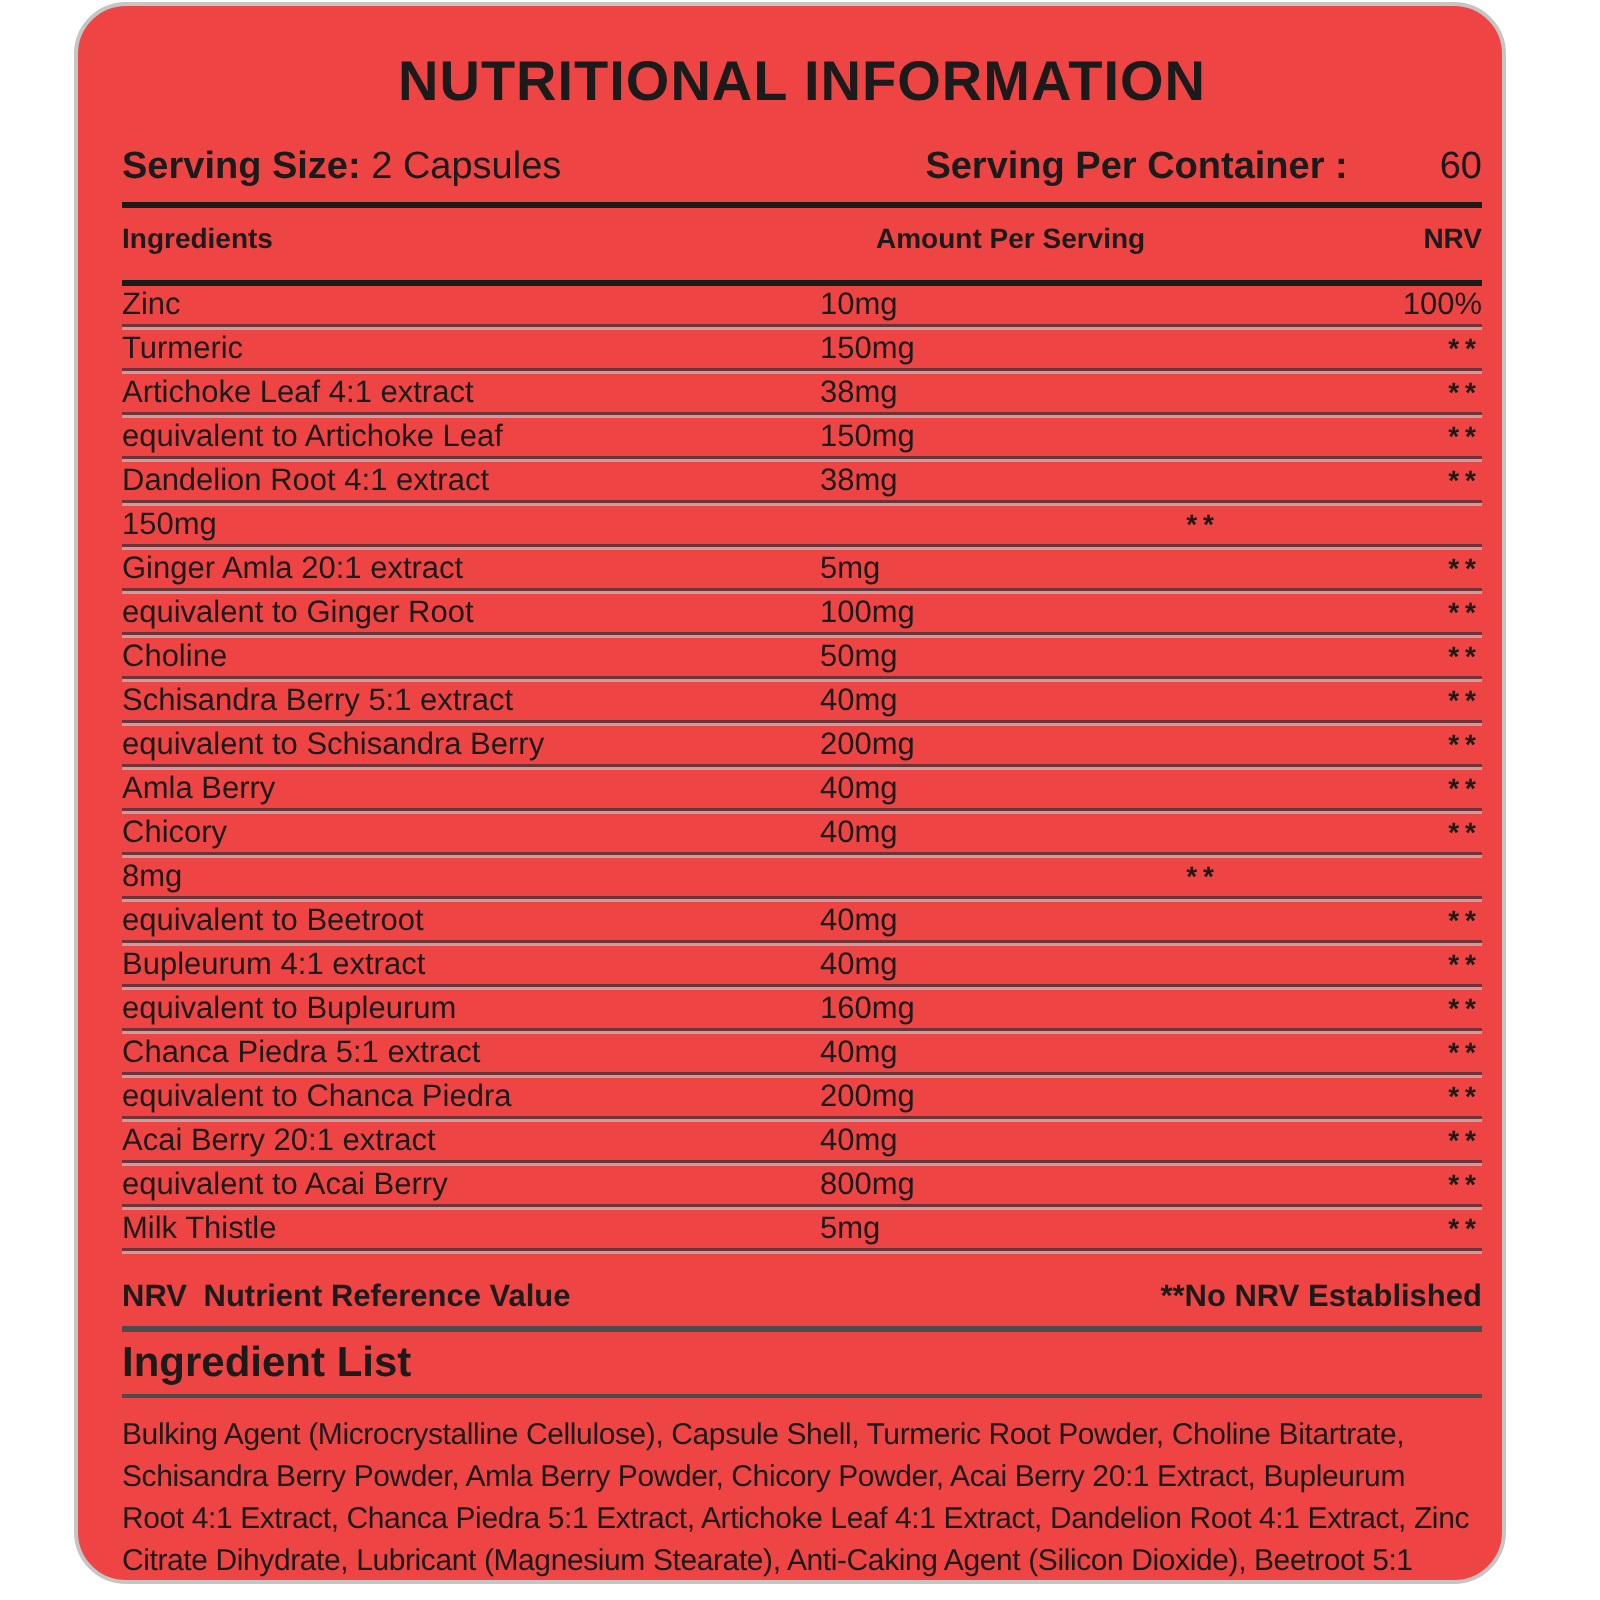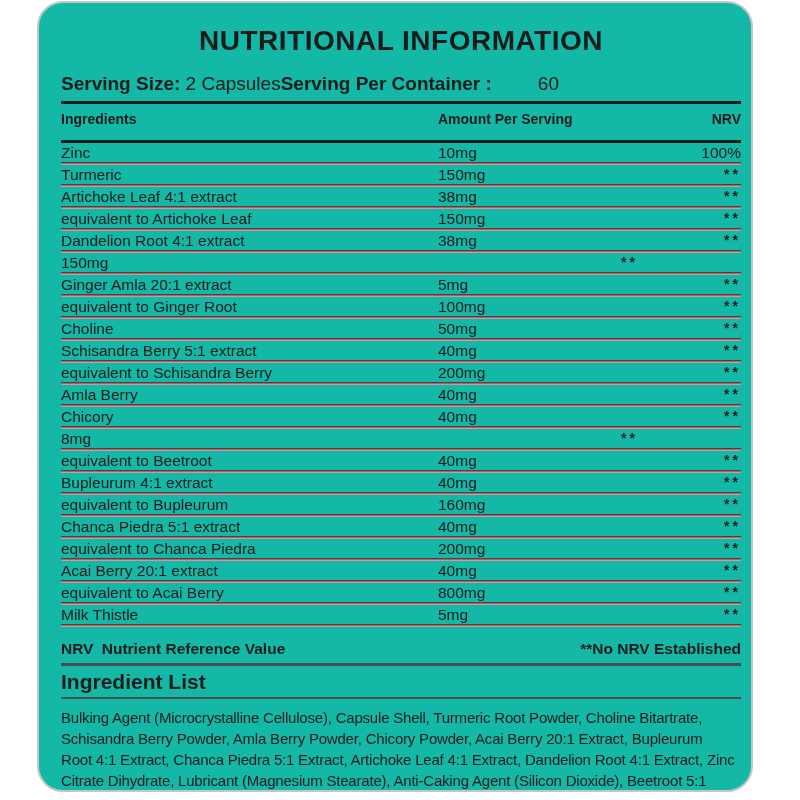--- a/index.html
+++ b/index.html
@@ -16,34 +16,34 @@
     position: absolute;
     left: 37px;
     top: 1px;
     width: 716px;
     height: 791px;
     box-sizing: border-box;
     border: 2px solid #c5c5c5;
     border-radius: 26px;
     padding: 0 10px 0 22px;
     overflow: hidden;
-    background: #14b8a6;
+    background: #ef4444;
   }
   .title {
     text-align: center;
     font-size: 28px;
     line-height: 32px;
     font-weight: bold;
     letter-spacing: 0.5px;
     margin: 22px 0 0 0;
   }
   .b { font-weight: bold; }
   .serving-row {
     display: flex;
-    justify-content: flex-start;
+    justify-content: space-between;
     align-items: baseline;
     margin-top: 16px;
     font-size: 19px;
     line-height: 22px;
   }
   .spc-value { margin-left: 46px; font-weight: normal; }
   .rule-thick {
     height: 3px;
     background: #1b1b1b;
     margin-top: 6px;
@@ -57,20 +57,21 @@
     font-size: 14px;
     line-height: 22px;
     padding: 4px 0 4px 0;
   }
   .col-amt { }
   .col-nrv { text-align: right; }
   .body-row {
     font-size: 15.5px;
     height: 19px;
     line-height: 19px;
+    gap: 28px;
   }
   .stars {
     font-weight: bold;
     letter-spacing: 3px;
     font-size: 14px;
   }
   .row-sep {
     height: 3px;
     background: linear-gradient(to bottom, #6f3337 0%, #6f3337 45%, #c79da0 55%, #c79da0 100%);
   }

